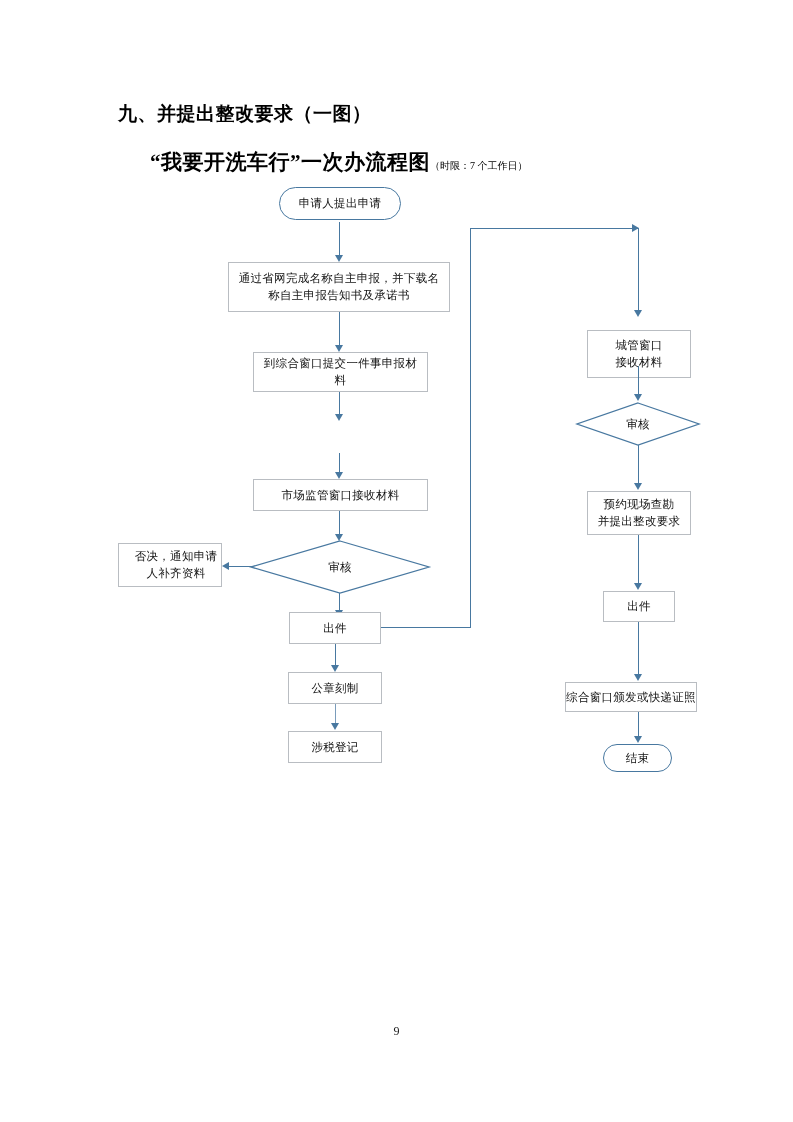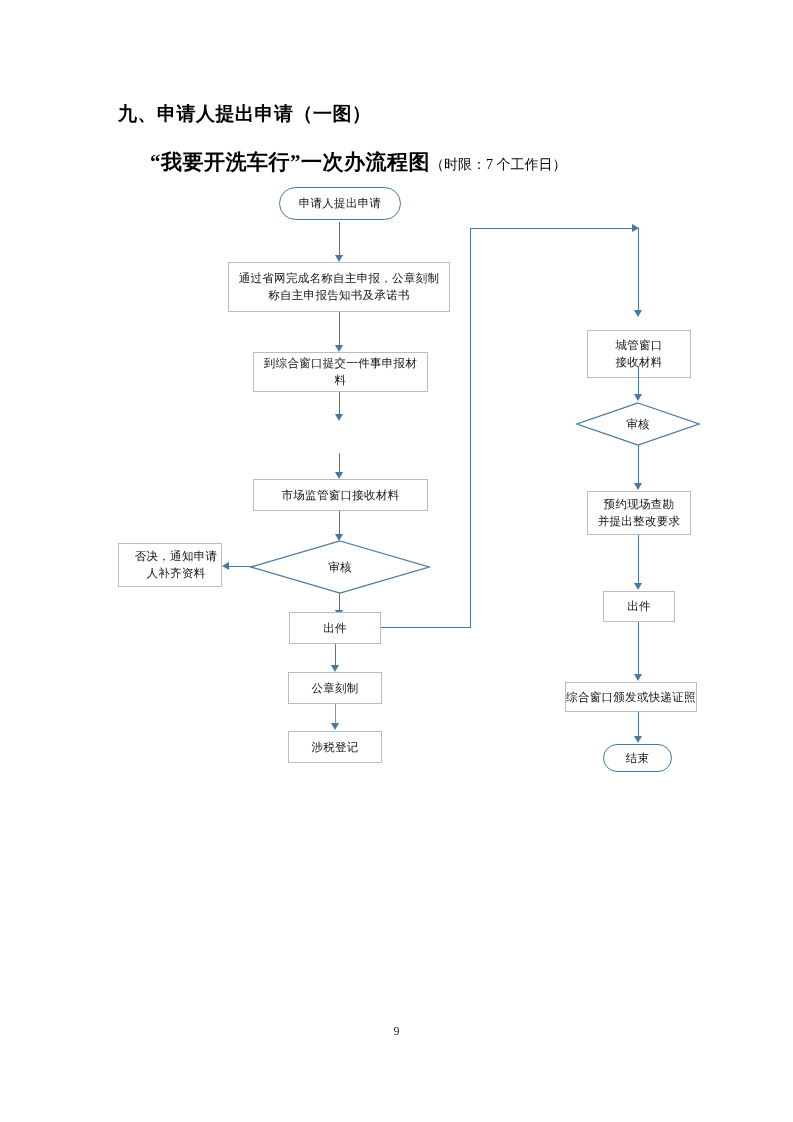--- a/index.html
+++ b/index.html
@@ -35,21 +35,21 @@
     top: 148px;
     white-space: nowrap;
     color: #000000;
   }
   .heading-2 .main {
     font-size: 21px;
     font-weight: bold;
     letter-spacing: 0.5px;
   }
   .heading-2 .suffix {
-    font-size: 14px;
+    font-size: 10px;
     font-weight: normal;
     letter-spacing: 0px;
   }
 
   
   .node {
     position: absolute;
     box-sizing: border-box;
     display: flex;
     align-items: center;
@@ -127,36 +127,36 @@
     font-size: 12px;
     color: #1a1a1a;
     font-family: "Liberation Serif", serif;
   }
 </style>
 </head>
 <body>
 
 <div class="page">
 
-  <div class="heading-1">九、申请人提出申请（一图）</div>
+  <div class="heading-1">九、并提出整改要求（一图）</div>
 
   <div class="heading-2">
     <span class="main">“我要开洗车行”一次办流程图</span><span class="suffix">（时限：7 个工作日）</span>
   </div>
 
   <div class="node terminator" style="left:279px; top:187px; width:122px; height:33px;">
     <span>申请人提出申请</span>
   </div>
 
   <div class="conn v" style="left:339px; top:222px; height:37px;"></div>
   <div class="arrow down" style="left:335px; top:255px;"></div>
 
   <div class="node rect" style="left:228px; top:262px; width:222px; height:50px;">
     <div>
-      <div>通过省网完成名称自主申报，公章刻制</div>
+      <div>通过省网完成名称自主申报，并下载名</div>
       <div>称自主申报告知书及承诺书</div>
     </div>
   </div>
 
   <div class="conn v" style="left:339px; top:312px; height:37px;"></div>
   <div class="arrow down" style="left:335px; top:345px;"></div>
 
   <div class="node rect" style="left:253px; top:352px; width:175px; height:40px;">
     <div>
       <div>到综合窗口提交一件事申报材</div>

